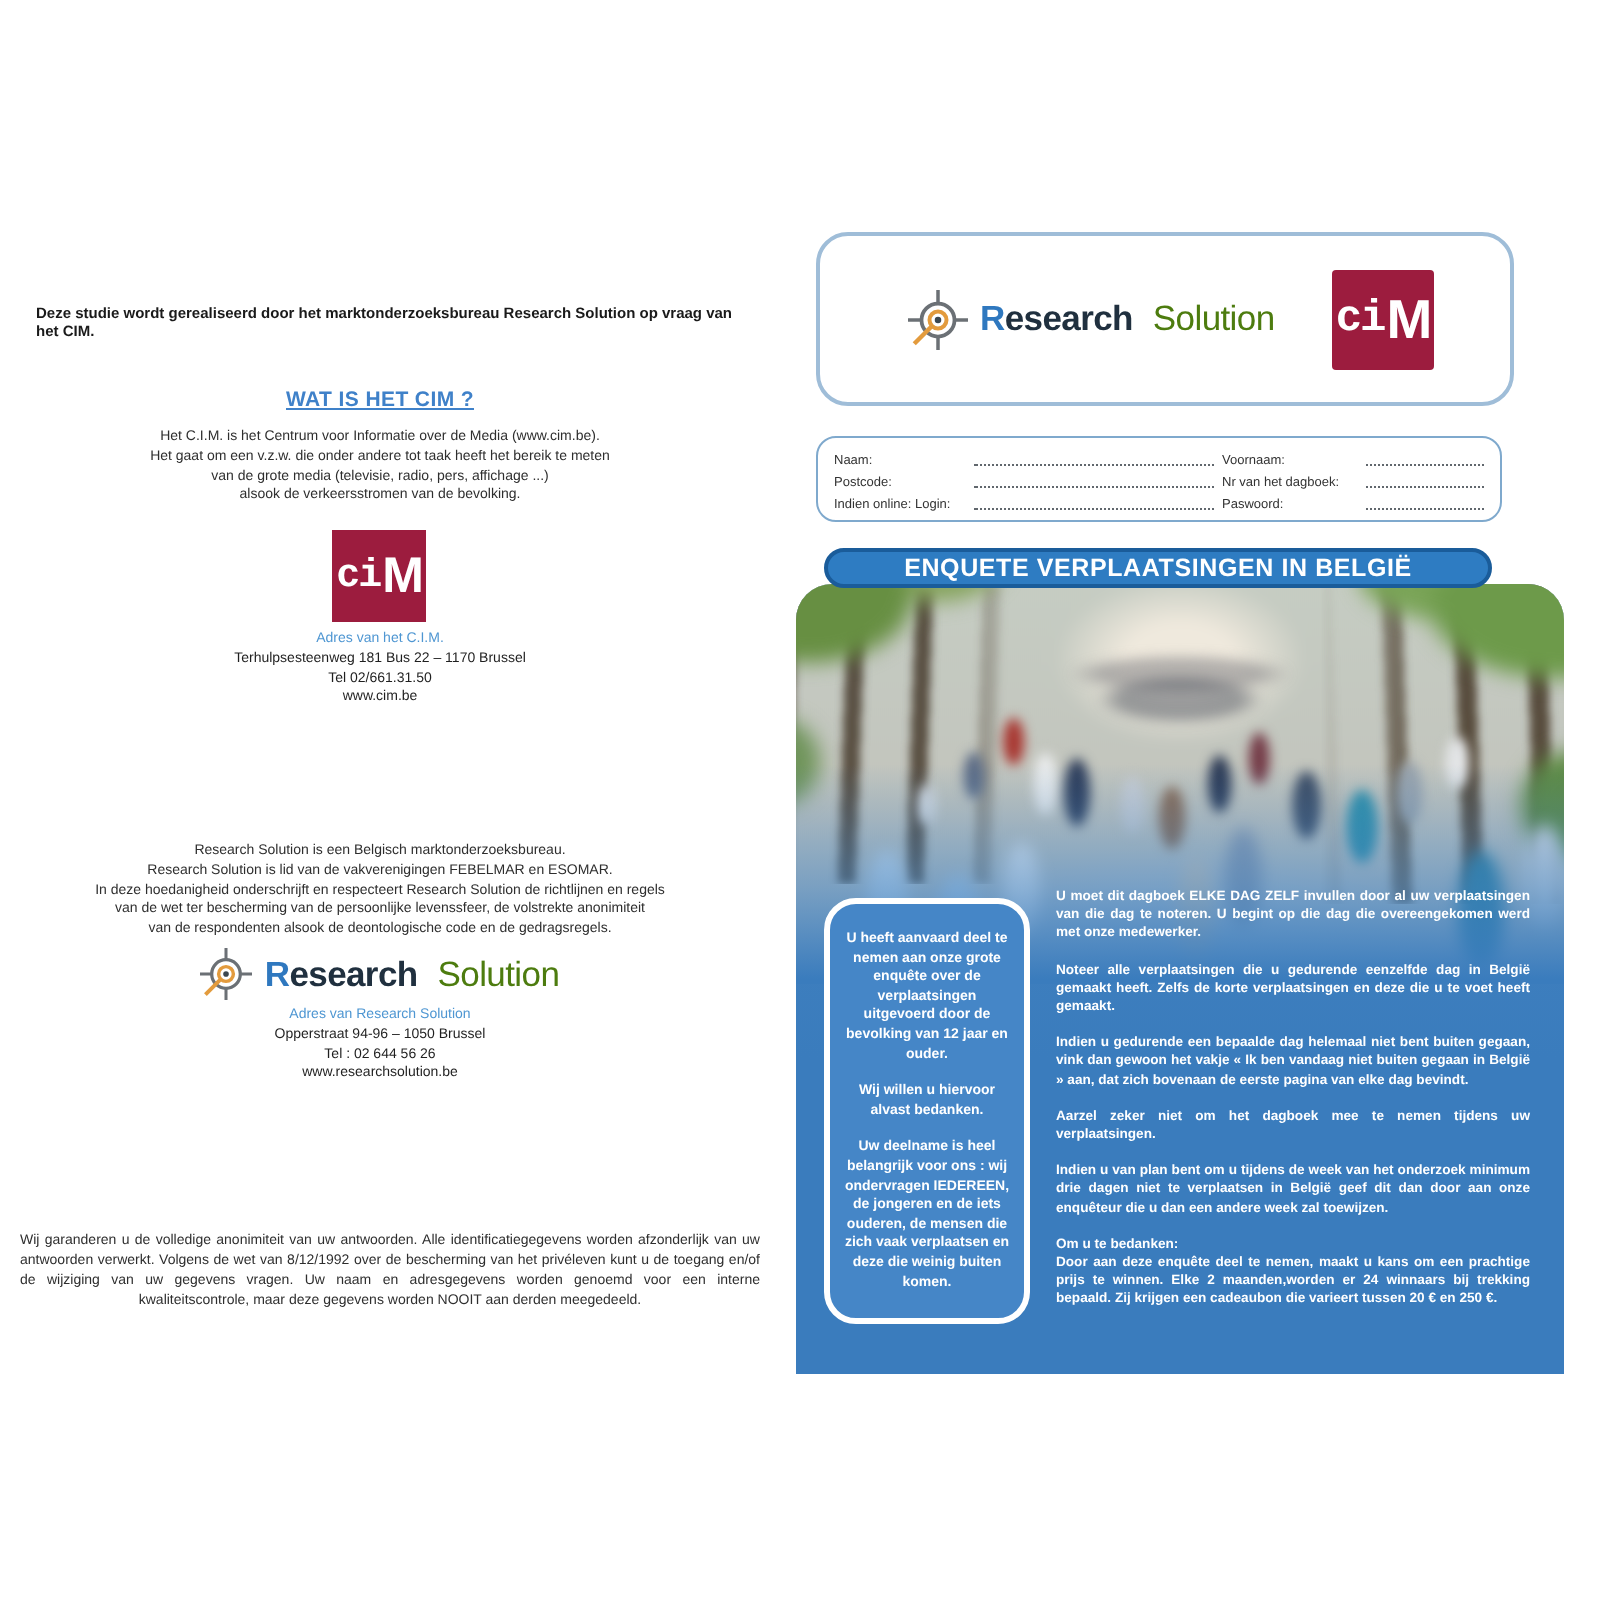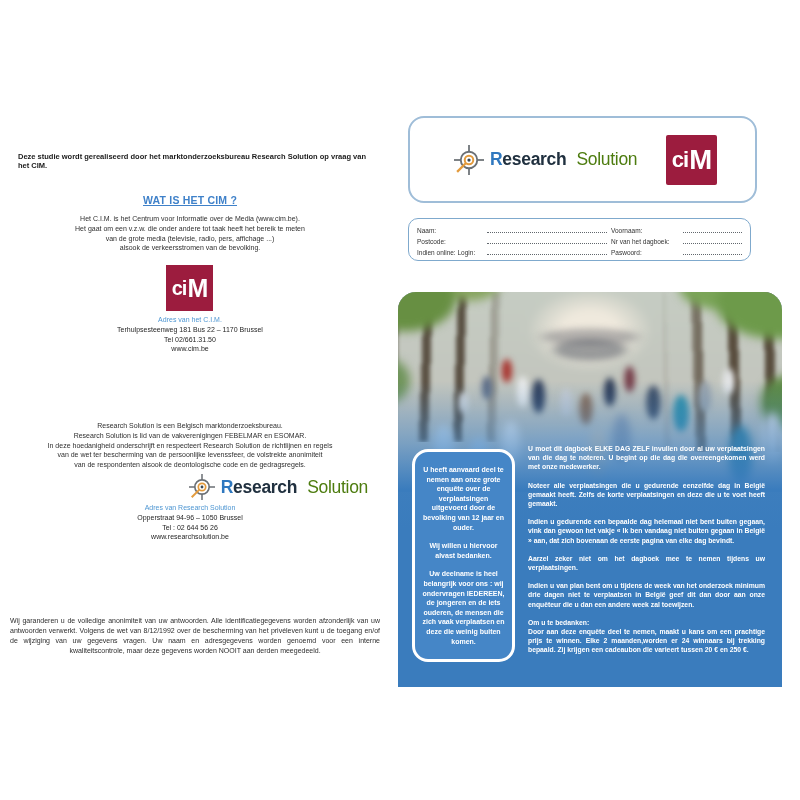--- a/index.html
+++ b/index.html
@@ -12,25 +12,25 @@
   
   .lp-intro{left:18px;top:152px;width:360px;font-size:7.5px;font-weight:bold;color:#1a1a1a;}
   .lp-h{left:12px;width:356px;font-size:10.5px;font-weight:bold;color:#3f81c9;
         text-decoration:underline;letter-spacing:.2px;}
   .lp-body{left:12px;width:356px;font-size:7px;line-height:9.8px;color:#2e2e2e;}
   .addr-label{left:12px;width:356px;font-size:7px;color:#4e96d2;}
   .addr{left:12px;width:356px;font-size:7px;line-height:9.6px;color:#1f1f1f;}
 
   .cim-sq{display:flex;align-items:center;justify-content:center;background:#9c1c3e;
           color:#fff;font-weight:bold;letter-spacing:-1px;}
-  .cim-sq .ci{font-weight:bold;}
+  .cim-sq .ci{font-weight:bold;font-family:Liberation Mono, monospace;}
   .cim-sq .m{font-size:1.25em;margin-left:1px;}
   .lp-cim{left:166px;top:265px;width:47px;height:46px;font-size:20px;}
 
-  .rs-logo{display:flex;align-items:center;justify-content:flex-end;gap:6px;}
+  .rs-logo{display:flex;align-items:center;justify-content:center;gap:6px;}
   .rs-research{font-weight:bold;font-size:17.5px;color:#20303f;letter-spacing:-.3px;}
   .rs-research .r{color:#2f78bf;}
   .rs-solution{font-size:17.5px;color:#4d7c0f;margin-left:4px;letter-spacing:-.3px;}
   .lp-rslogo{left:12px;top:474px;width:356px;}
 
   .lp-privacy{left:10px;top:616px;width:370px;font-size:7px;line-height:10px;color:#2e2e2e;
               text-align:justify;text-align-last:center;}
 
   
   .logo-box{left:408px;top:116px;width:349px;height:87px;border:2px solid #9fbdd8;
@@ -195,20 +195,21 @@
     <span class="fd"></span>
     <span class="fl">Nr van het dagboek:</span>
     <span class="fd"></span>
 
     <span class="fl">Indien online: Login:</span>
     <span class="fd"></span>
     <span class="fl">Paswoord:</span>
     <span class="fd"></span>
   </div>
 
+  <div class="abs banner">ENQUETE VERPLAATSINGEN IN BELGIË</div>
 
   <div class="abs hero">
     <div class="photo">
       <div class="ph-base"></div>
       <div class="ph-trunks-l"></div>
       <div class="ph-trunks-r"></div>
       <div class="ph-foliage"></div>
       <div class="ph-crowd"></div>
       <div class="ph-front"></div>
       <div class="ph-fade"></div>

